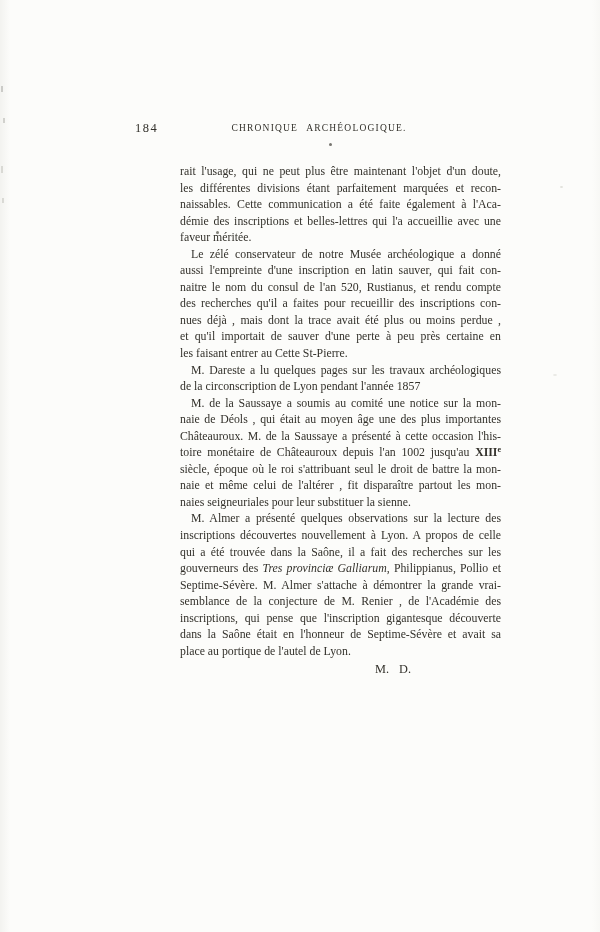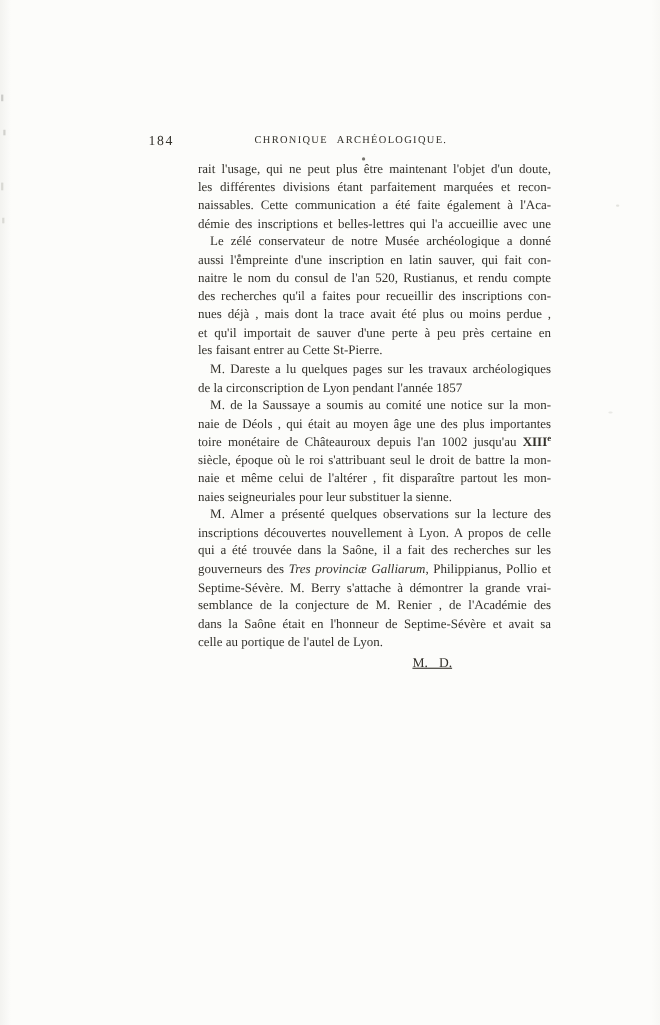--- a/index.html
+++ b/index.html
@@ -16,21 +16,21 @@
       linear-gradient(90deg, rgba(225,225,220,0.35) 0px, rgba(252,252,250,0) 10px),
       linear-gradient(270deg, rgba(235,235,230,0.25) 0px, rgba(252,252,250,0) 8px),
       #fcfcfa;
   }
   .column {
     position: absolute;
     left: 137px; top: 121px;
     width: 364px;
     color: #33312b;
   }
-  .header { position: relative; height: 15px; margin-bottom: 9px; }
+  .header { position: relative; height: 15px; margin-bottom: 27px; }
   .pagenum {
     position: absolute; left: -2px; top: 0;
     font-size: 12.5px; letter-spacing: 1.5px;
   }
   .running-title {
     display: block; text-align: center;
     font-size: 9.5px; font-weight: normal;
     letter-spacing: 1.2px; word-spacing: 5px;
     padding-top: 2px;
   }
@@ -47,70 +47,72 @@
   .line b { font-weight: bold; }
   .sup {
     font-weight: bold; font-size: 8px;
     position: relative; top: -4px;
   }
   .signature {
     margin-top: 2px;
     text-align: right; padding-right: 90px;
     font-size: 12.3px; line-height: 16.55px;
     word-spacing: 7px;
-    text-decoration: underline;
   }
   .speck { position: absolute; }
 </style>
 </head>
 <body>
 
 <div class="paper">
   <div class="column">
     <div class="header">
       <span class="pagenum">184</span>
       <span class="running-title">CHRONIQUE ARCHÉOLOGIQUE.</span>
     </div>
     <div class="body-text" id="body-text">
         <div class="para">
           <div class="line">rait l'usage, qui ne peut plus être maintenant l'objet d'un doute,</div>
           <div class="line">les différentes divisions étant parfaitement marquées et recon-</div>
           <div class="line">naissables. Cette communication a été faite également à l'Aca-</div>
           <div class="line">démie des inscriptions et belles-lettres qui l'a accueillie avec une</div>
+          <div class="line last">faveur méritée.</div>
         </div>
         <div class="para">
           <div class="line indent">Le zélé conservateur de notre Musée archéologique a donné</div>
           <div class="line">aussi l'empreinte d'une inscription en latin sauver, qui fait con-</div>
           <div class="line">naitre le nom du consul de l'an 520, Rustianus, et rendu compte</div>
           <div class="line">des recherches qu'il a faites pour recueillir des inscriptions con-</div>
           <div class="line">nues déjà , mais dont la trace avait été plus ou moins perdue ,</div>
           <div class="line">et qu'il importait de sauver d'une perte à peu près certaine en</div>
           <div class="line last">les faisant entrer au Cette St-Pierre.</div>
         </div>
         <div class="para">
           <div class="line indent">M. Dareste a lu quelques pages sur les travaux archéologiques</div>
           <div class="line last">de la circonscription de Lyon pendant l'année 1857</div>
         </div>
         <div class="para">
           <div class="line indent">M. de la Saussaye a soumis au comité une notice sur la mon-</div>
           <div class="line">naie de Déols , qui était au moyen âge une des plus importantes</div>
+          <div class="line">Châteauroux. M. de la Saussaye a présenté à cette occasion l'his-</div>
           <div class="line">toire monétaire de Châteauroux depuis l'an 1002 jusqu'au <b>XIII</b><span class="sup">e</span></div>
           <div class="line">siècle, époque où le roi s'attribuant seul le droit de battre la mon-</div>
           <div class="line">naie et même celui de l'altérer , fit disparaître partout les mon-</div>
           <div class="line last">naies seigneuriales pour leur substituer la sienne.</div>
         </div>
         <div class="para">
           <div class="line indent">M. Almer a présenté quelques observations sur la lecture des</div>
           <div class="line">inscriptions découvertes nouvellement à Lyon. A propos de celle</div>
           <div class="line">qui a été trouvée dans la Saône, il a fait des recherches sur les</div>
           <div class="line">gouverneurs des <i>Tres provinciæ Galliarum</i>, Philippianus, Pollio et</div>
-          <div class="line">Septime-Sévère. M. Berry s'attache à démontrer la grande vrai-</div>
+          <div class="line">Septime-Sévère. M. Almer s'attache à démontrer la grande vrai-</div>
           <div class="line">semblance de la conjecture de M. Renier , de l'Académie des</div>
+          <div class="line">inscriptions, qui pense que l'inscription gigantesque découverte</div>
           <div class="line">dans la Saône était en l'honneur de Septime-Sévère et avait sa</div>
-          <div class="line last">celle au portique de l'autel de Lyon.</div>
+          <div class="line last">place au portique de l'autel de Lyon.</div>
         </div>
       </div>
     <div class="signature">M. D.</div>
   </div>
   <div id="artifacts">
       <div class="speck" style="left: 329px; top: 143px; width: 3px; height: 3px; background: rgb(85, 83, 76); opacity: 0.8; border-radius: 50%;"></div>
       <div class="speck" style="left: 216px; top: 231px; width: 3px; height: 3px; background: rgb(90, 88, 79); opacity: 0.75; border-radius: 50%;"></div>
       <div class="speck" style="left: 1px; top: 86px; width: 2px; height: 6px; background: rgb(154, 154, 148); opacity: 0.45; border-radius: 0px;"></div>
       <div class="speck" style="left: 3px; top: 118px; width: 2px; height: 5px; background: rgb(154, 154, 148); opacity: 0.4; border-radius: 0px;"></div>
       <div class="speck" style="left: 1px; top: 166px; width: 2px; height: 7px; background: rgb(165, 165, 158); opacity: 0.35; border-radius: 0px;"></div>

